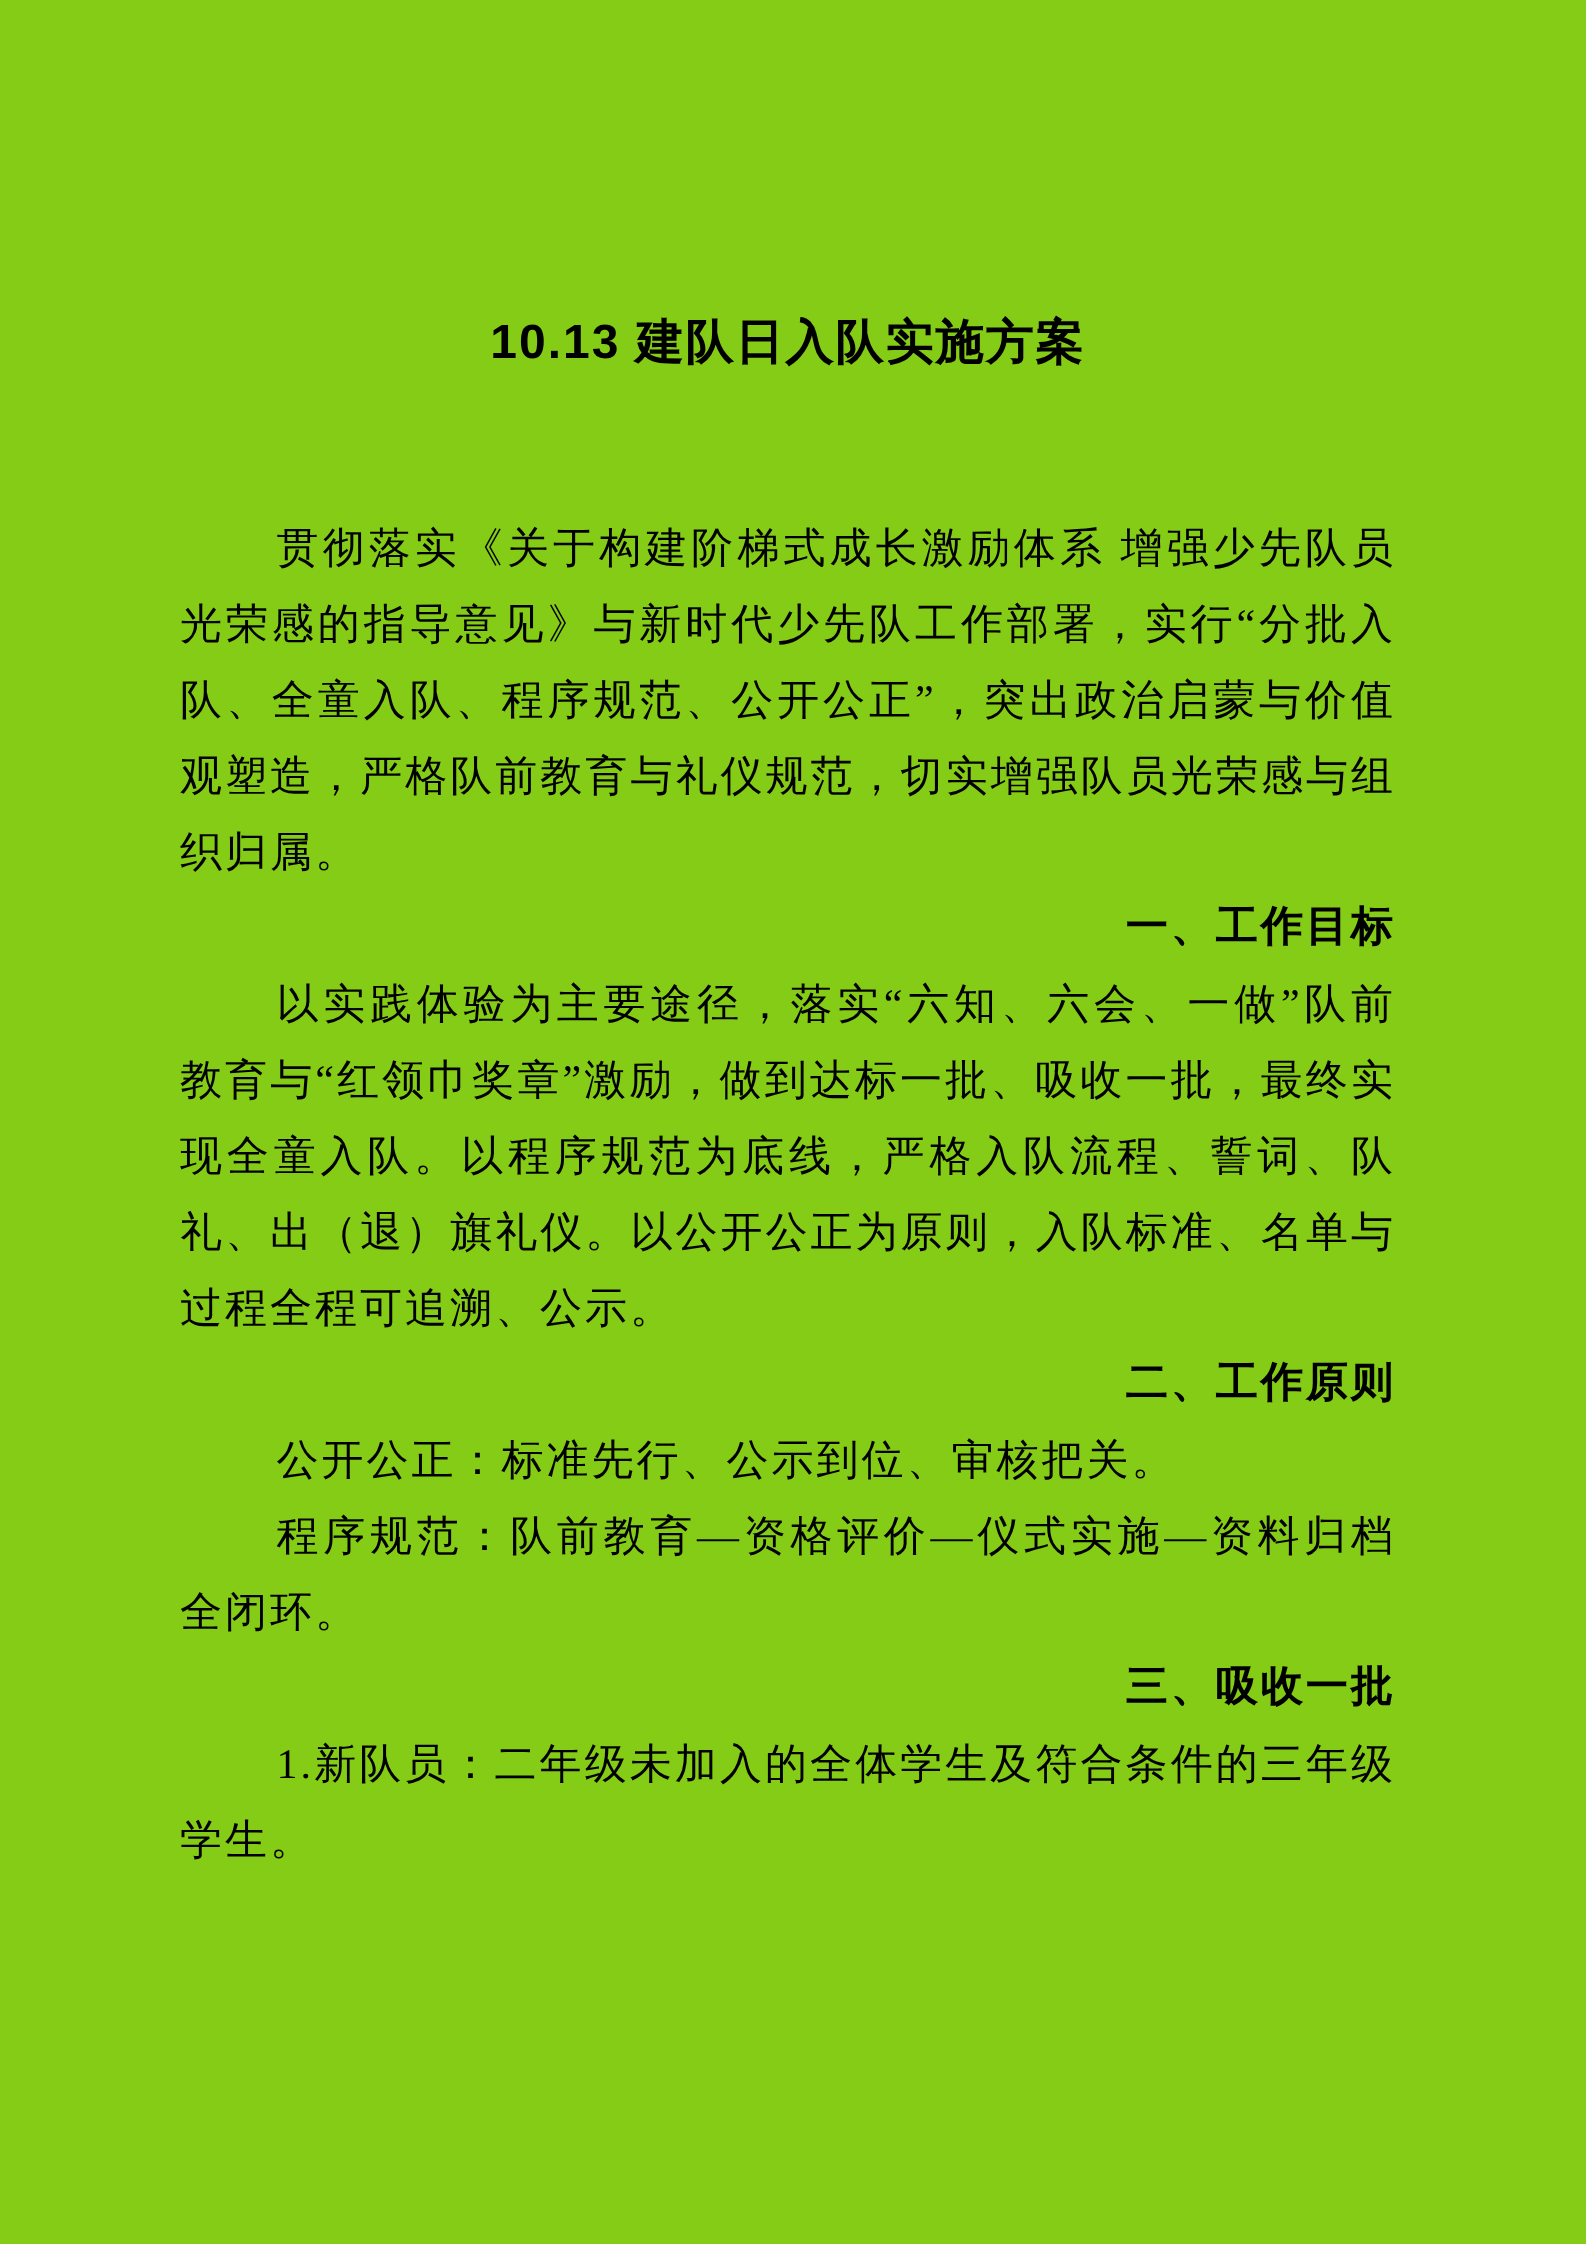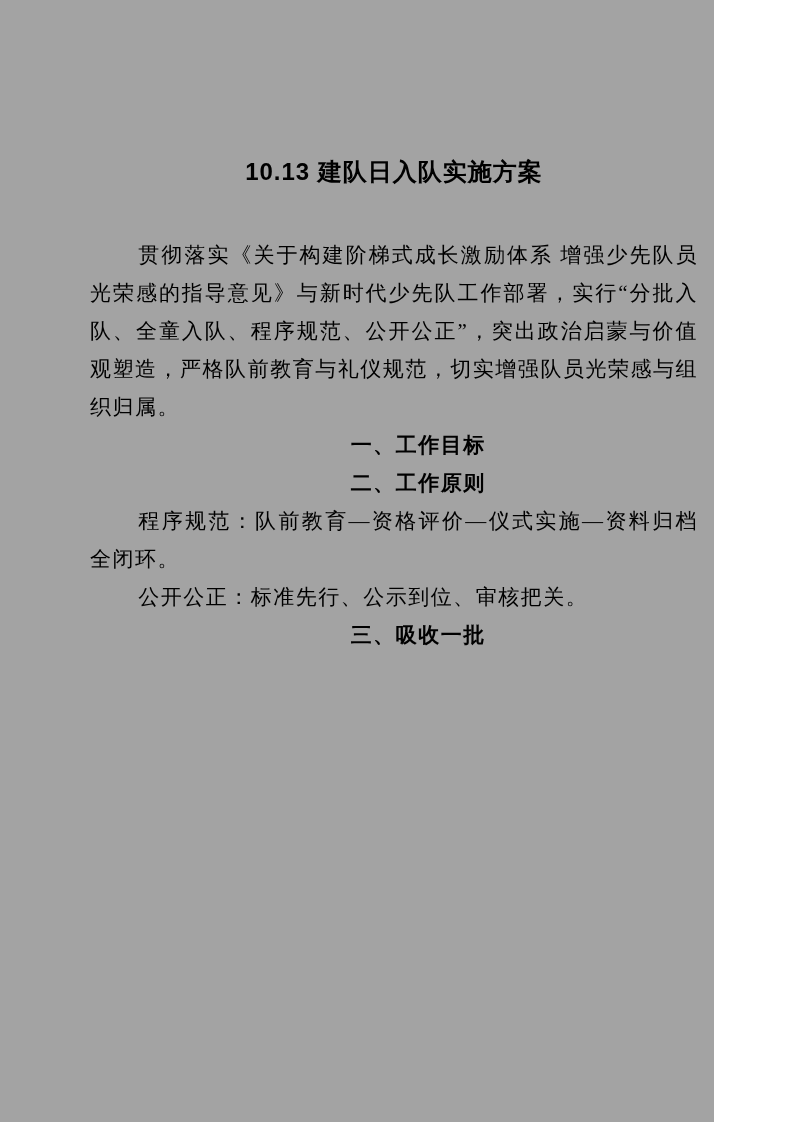--- a/index.html
+++ b/index.html
@@ -2,23 +2,23 @@
 <html><head>
 <meta charset="utf-8">
 <style>
   html, body {
     margin: 0;
     padding: 0;
     background: #ffffff;
   }
   .page {
     position: relative;
-    width: 714px;
+    width: 793px;
     height: 1122px;
-    background: #a3a3a3;
+    background: #84cc16;
     overflow: hidden;
     font-family: "Liberation Serif", "DejaVu Serif", serif;
     color: #000000;
   }
   .content {
     position: absolute;
     left: 90px;
     top: 152px;
     width: 608px;
   }
@@ -27,60 +27,62 @@
     margin: 0;
     text-align: center;
     font-family: "Liberation Sans", "DejaVu Sans", sans-serif;
     font-weight: bold;
     font-size: 24px;
     line-height: 40px;
     letter-spacing: 1px;
     color: #000000;
   }
   .body-text {
-    margin-top: 44px;
+    margin-top: 63px;
   }
   .body-text p {
     margin: 0;
     font-size: 21px;
     line-height: 38px;
     letter-spacing: 1.5px;
     text-align: justify;
     text-justify: inter-character;
     text-indent: 2.3em;
     color: #000000;
   }
   .body-text p.heading {
     font-family: "Liberation Sans", "DejaVu Sans", sans-serif;
     font-weight: bold;
-    text-align: center;
+    text-align: right;
   }
 </style>
 </head>
 <body>
 
 <div class="page">
   <div class="content">
 
     <h1 class="doc-title">10.13 建队日入队实施方案</h1>
 
 
     <div class="body-text">
       <p class="para">贯彻落实《关于构建阶梯式成长激励体系 增强少先队员光荣感的指导意见》与新时代少先队工作部署，实行“分批入队、全童入队、程序规范、公开公正”，突出政治启蒙与价值观塑造，严格队前教育与礼仪规范，切实增强队员光荣感与组织归属。</p>
 
       <p class="heading">一、工作目标</p>
 
+      <p class="para">以实践体验为主要途径，落实“六知、六会、一做”队前教育与“红领巾奖章”激励，做到达标一批、吸收一批，最终实现全童入队。以程序规范为底线，严格入队流程、誓词、队礼、出（退）旗礼仪。以公开公正为原则，入队标准、名单与过程全程可追溯、公示。</p>
 
       <p class="heading">二、工作原则</p>
 
 
+      <p class="para">公开公正：标准先行、公示到位、审核把关。</p>
+
       <p class="para">程序规范：队前教育—资格评价—仪式实施—资料归档全闭环。</p>
-
-      <p class="para">公开公正：标准先行、公示到位、审核把关。</p>
 
       <p class="heading">三、吸收一批</p>
 
+      <p class="para">1.新队员：二年级未加入的全体学生及符合条件的三年级学生。</p>
 
 
     </div>
 
   </div>
 </div>
 
 </body></html>

